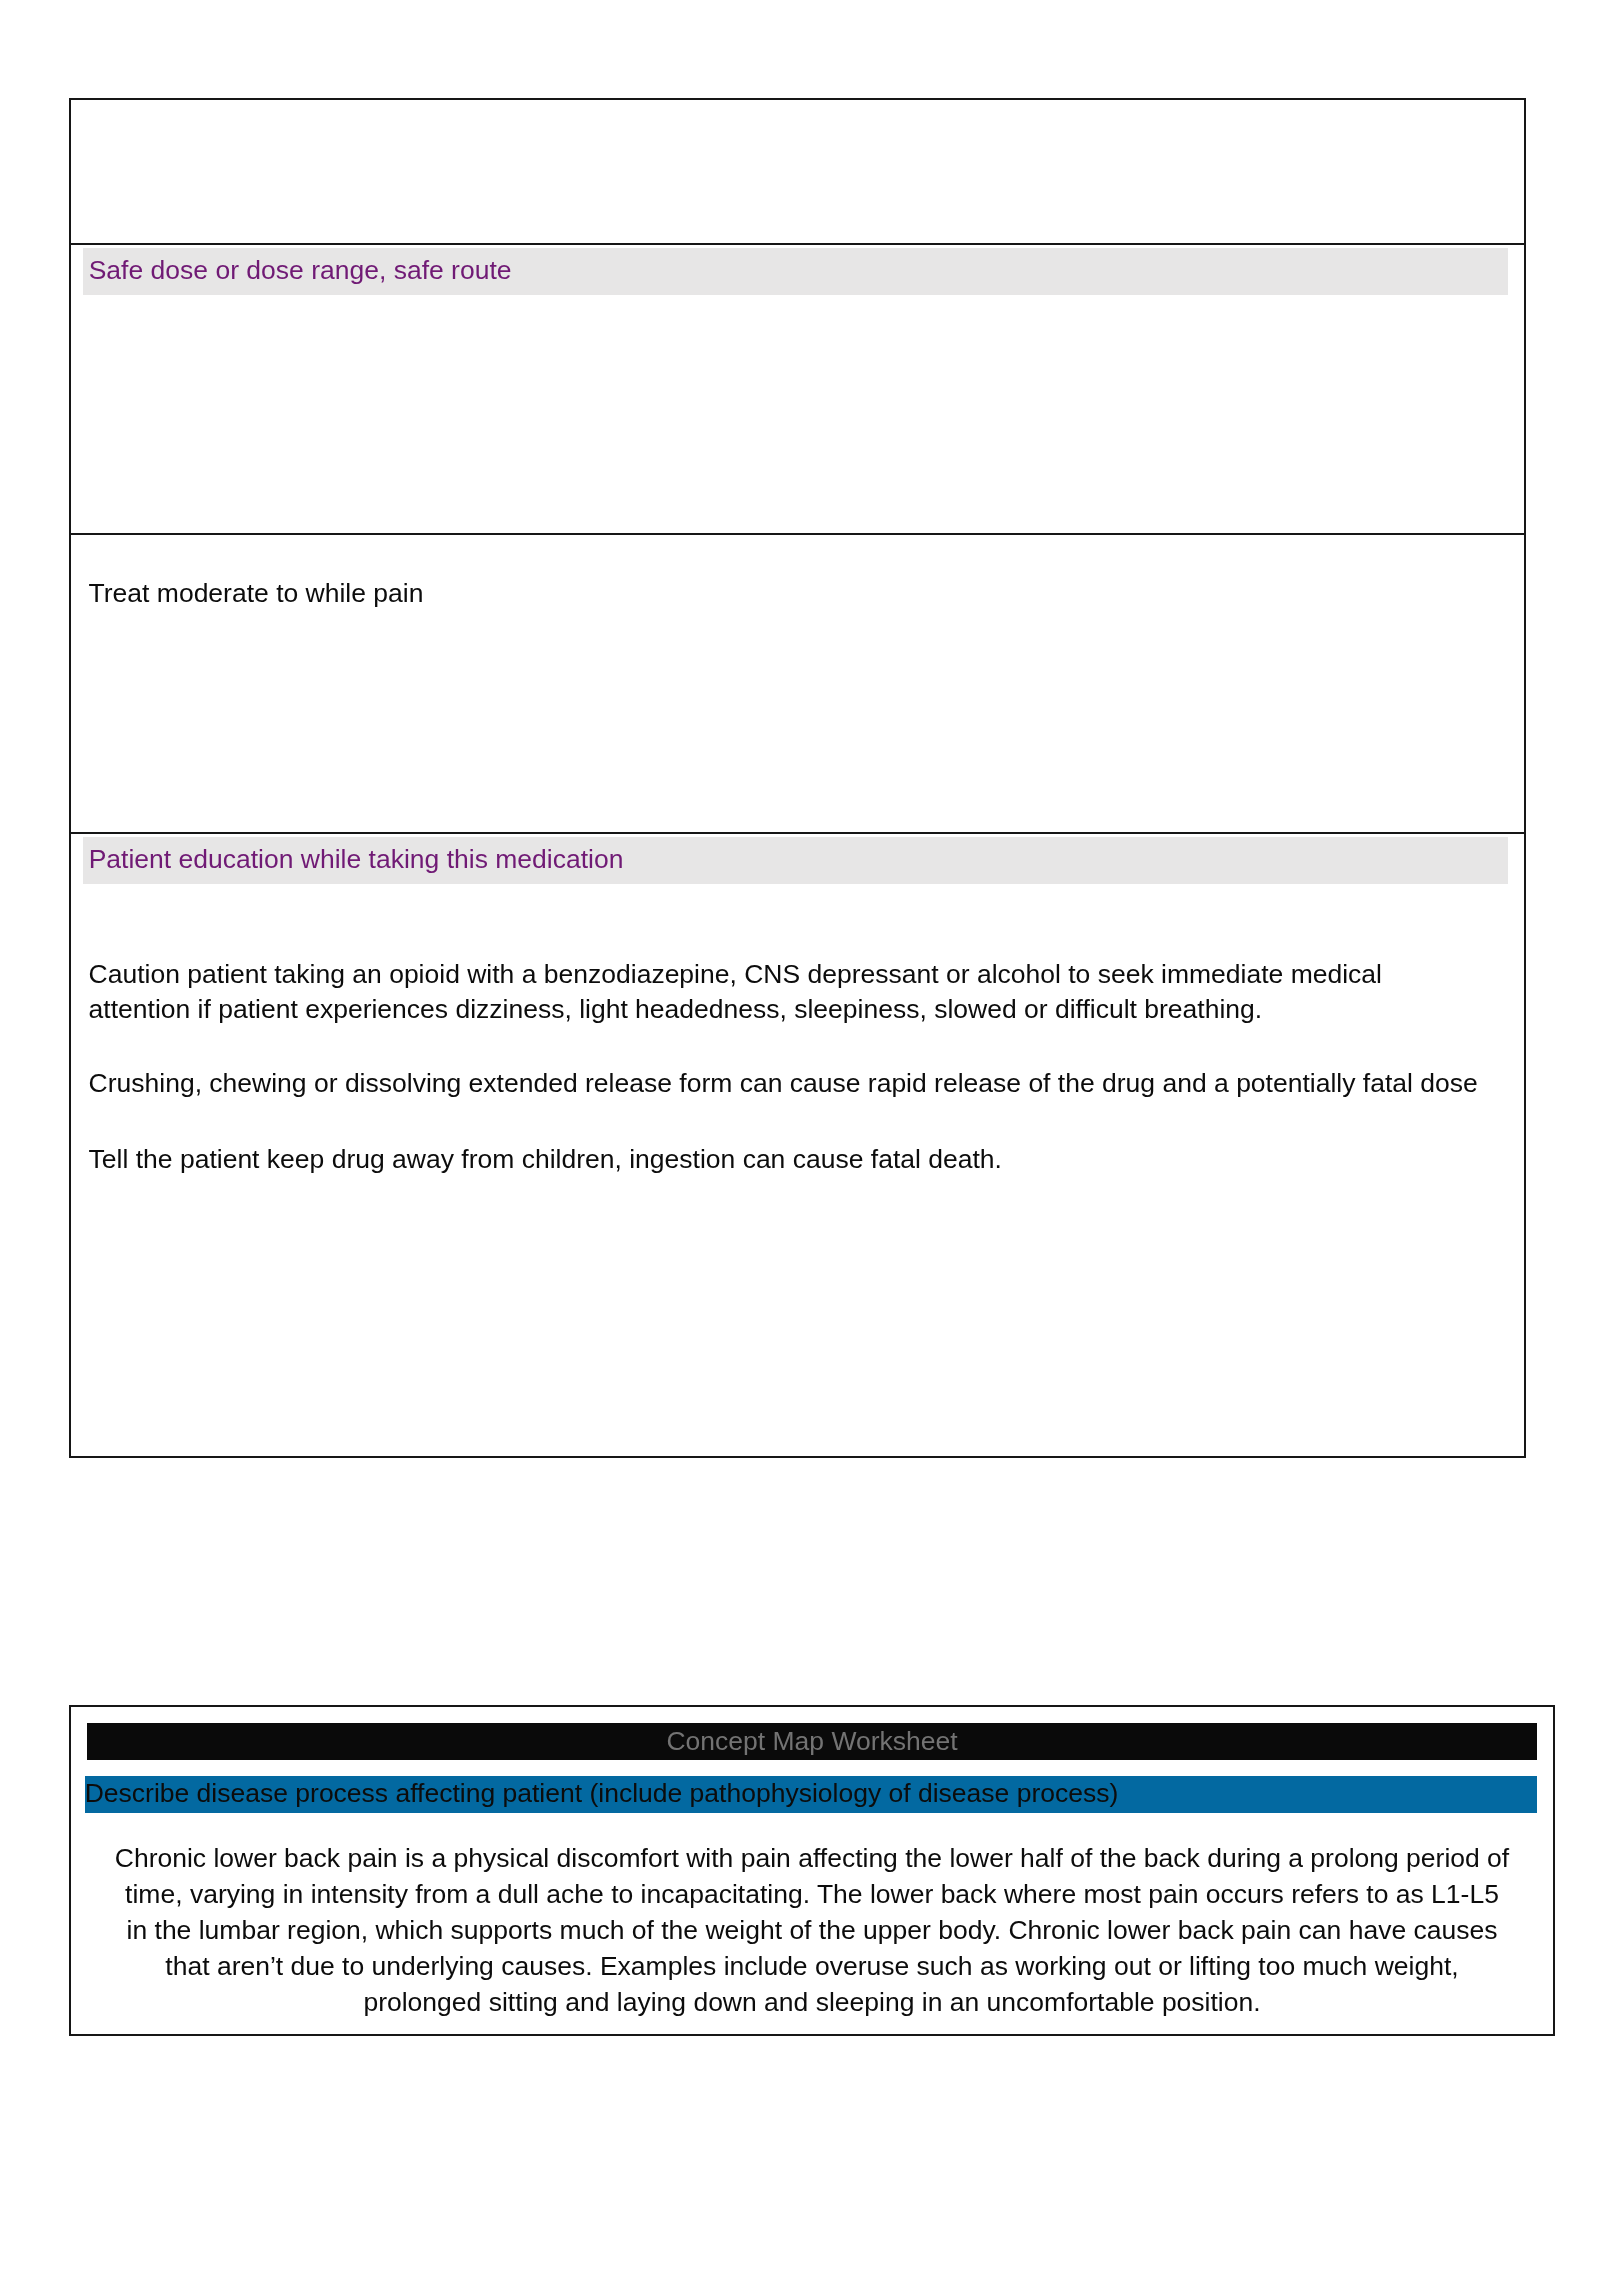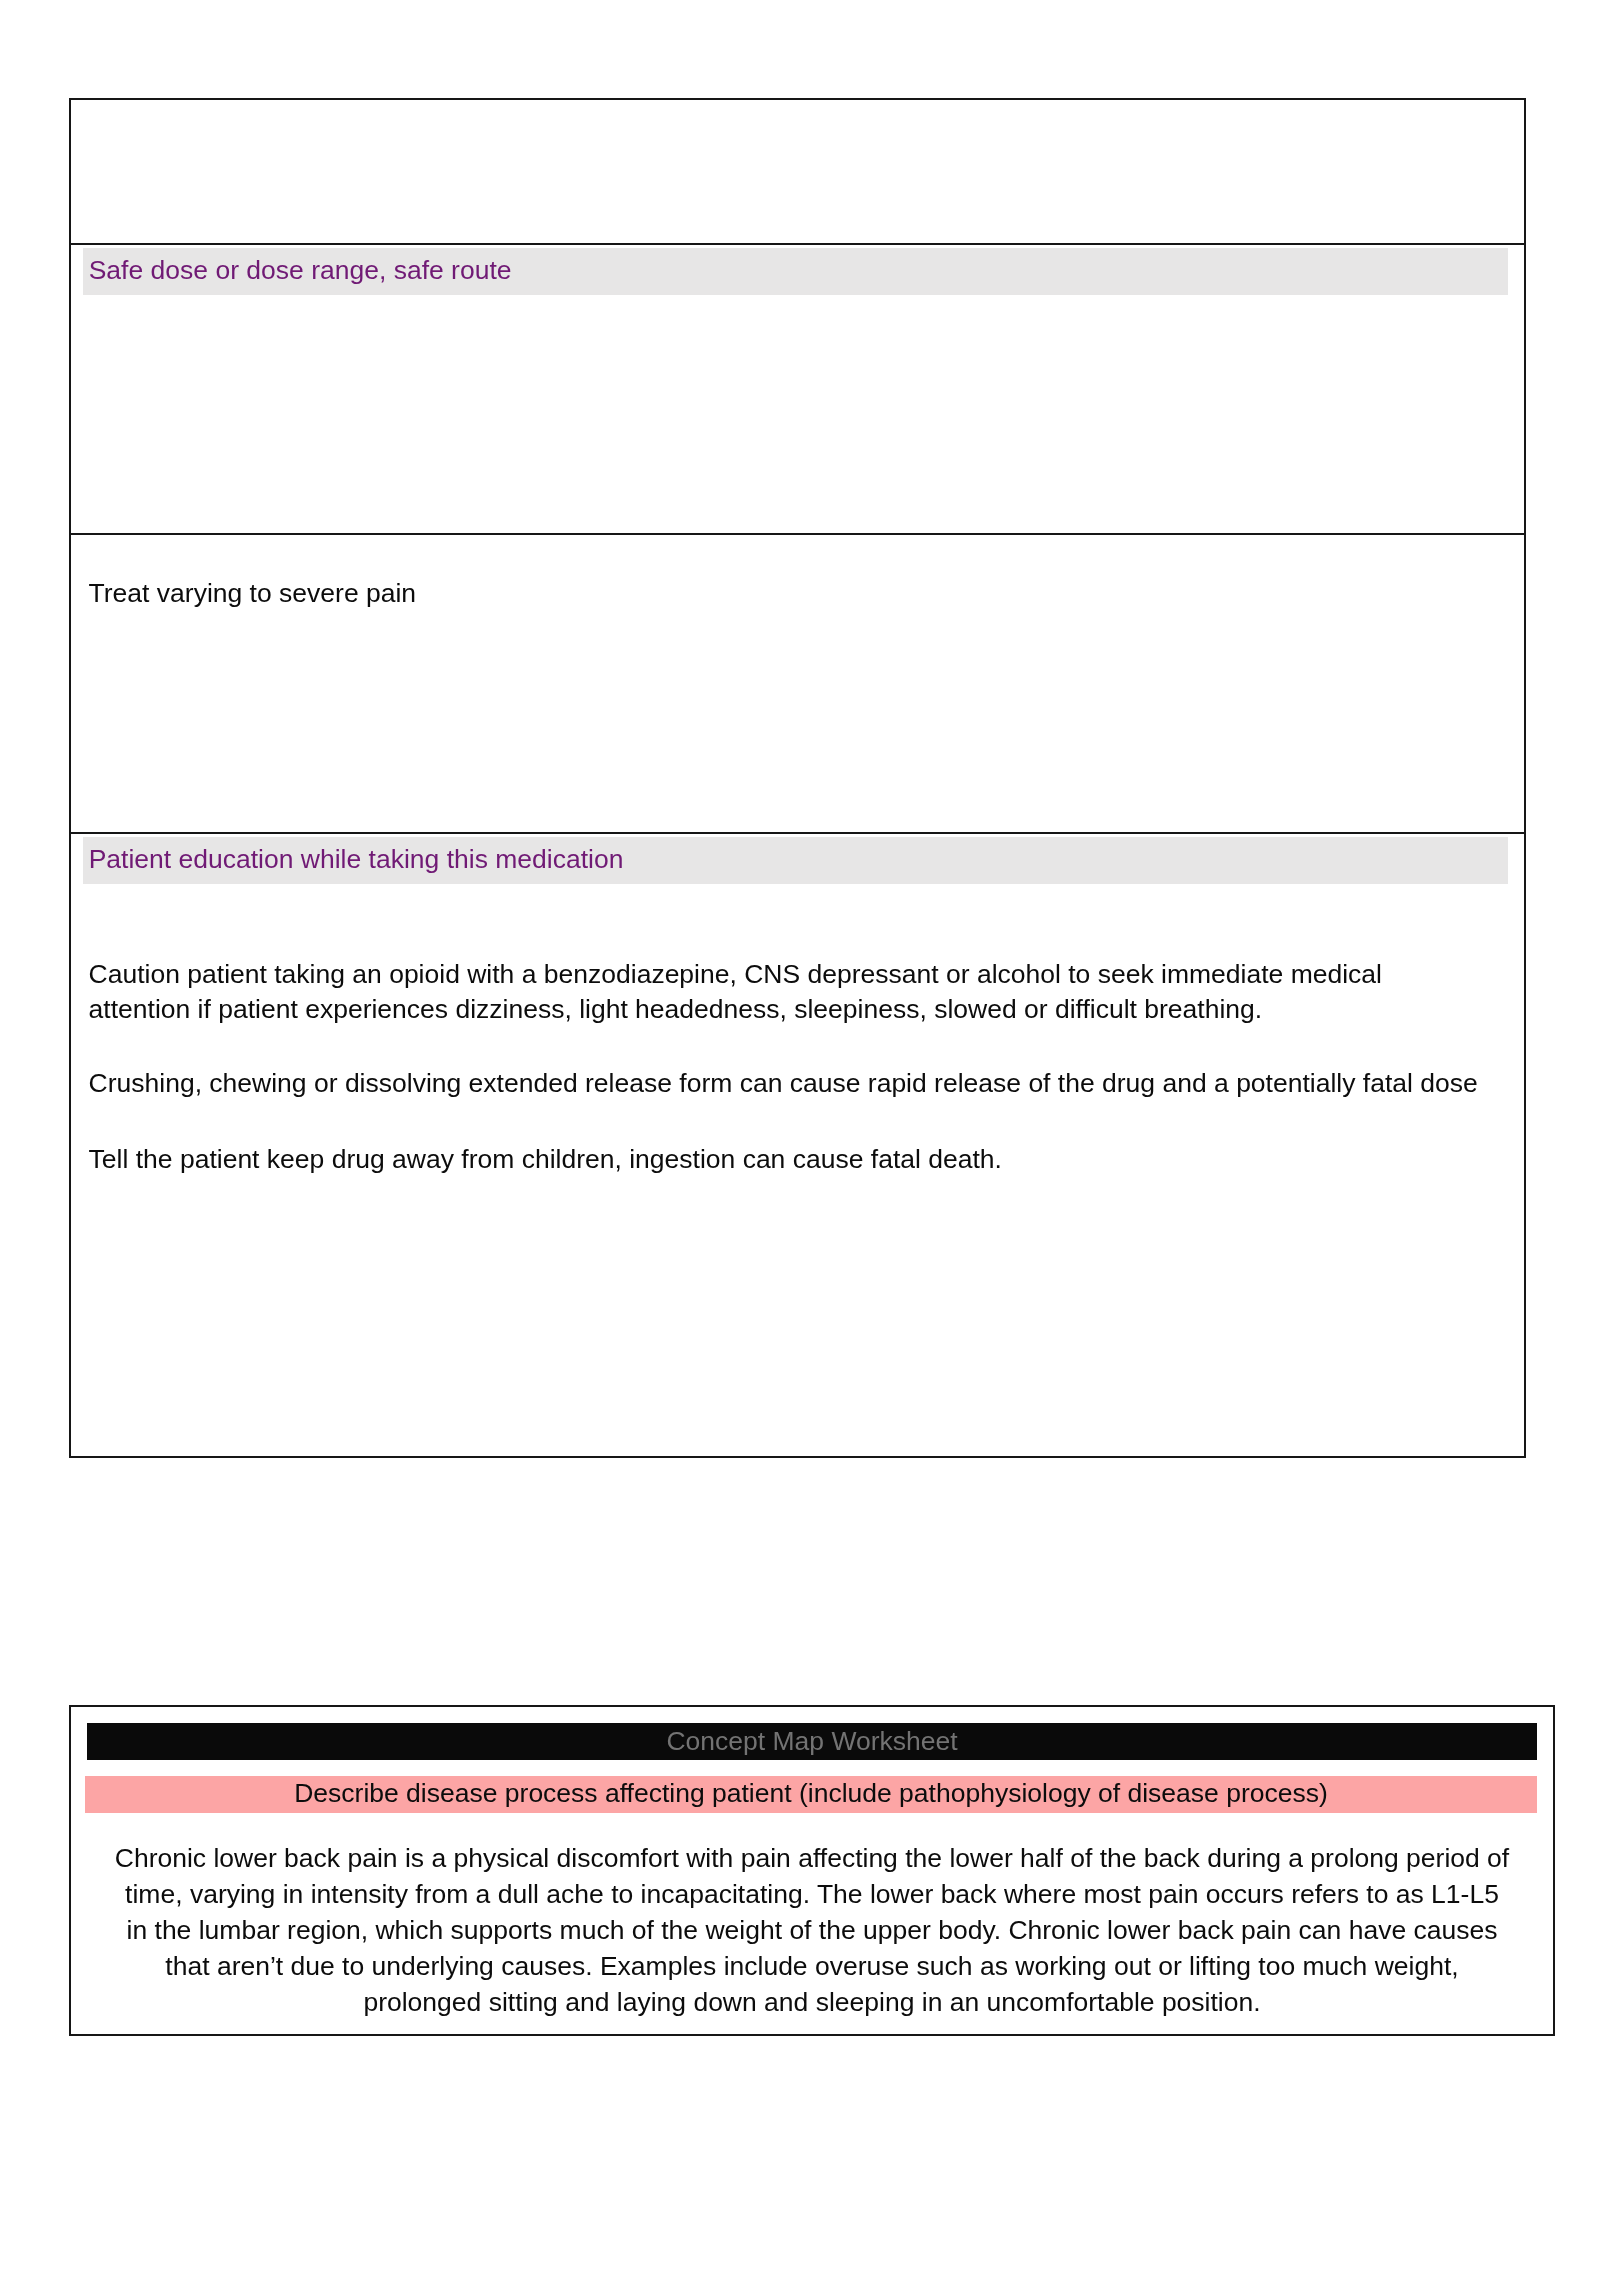--- a/index.html
+++ b/index.html
@@ -68,25 +68,25 @@
     margin: 16px;
     background: #0a0a0a;
     color: #737373;
     font-size: 26.5px;
     line-height: 37px;
     text-align: center;
   }
   .concept-subtitle {
     height: 37px;
     margin: 2px 15.7px 0 13.7px;
-    background: #fca5a5;
+    background: #0369a1;
     color: #0c0c0c;
     font-size: 26.5px;
     line-height: 35px;
-    text-align: center;
+    text-align: left;
   }
   .concept-body {
     margin: 27.4px auto 0 auto;
     width: 1396px;
     font-size: 26.5px;
     line-height: 36px;
     text-align: center;
     color: #0c0c0c;
   }
 </style>
@@ -99,21 +99,21 @@
 
     <div class="med-row row-empty"></div>
 
     <div class="med-row row-safe">
       <div class="gray-block">
         <div class="hdr-line">Safe dose or dose range, safe route</div>
       </div>
     </div>
 
     <div class="med-row row-purpose">
-      <p class="body-text purpose-body">Treat varying to severe pain</p>
+      <p class="body-text purpose-body">Treat moderate to while pain</p>
     </div>
 
     <div class="med-row row-educ">
       <div class="gray-block">
         <div class="hdr-line">Patient education while taking this medication</div>
       </div>
       <p class="body-text educ-para-1">Caution patient taking an opioid with a benzodiazepine, CNS depressant or alcohol to seek immediate medical attention if patient experiences dizziness, light headedness, sleepiness, slowed or difficult breathing.</p>
       <p class="body-text educ-para-2">Crushing, chewing or dissolving extended release form can cause rapid release of the drug and a potentially fatal dose</p>
       <p class="body-text educ-para-3">Tell the patient keep drug away from children, ingestion can cause fatal death.</p>
     </div>

